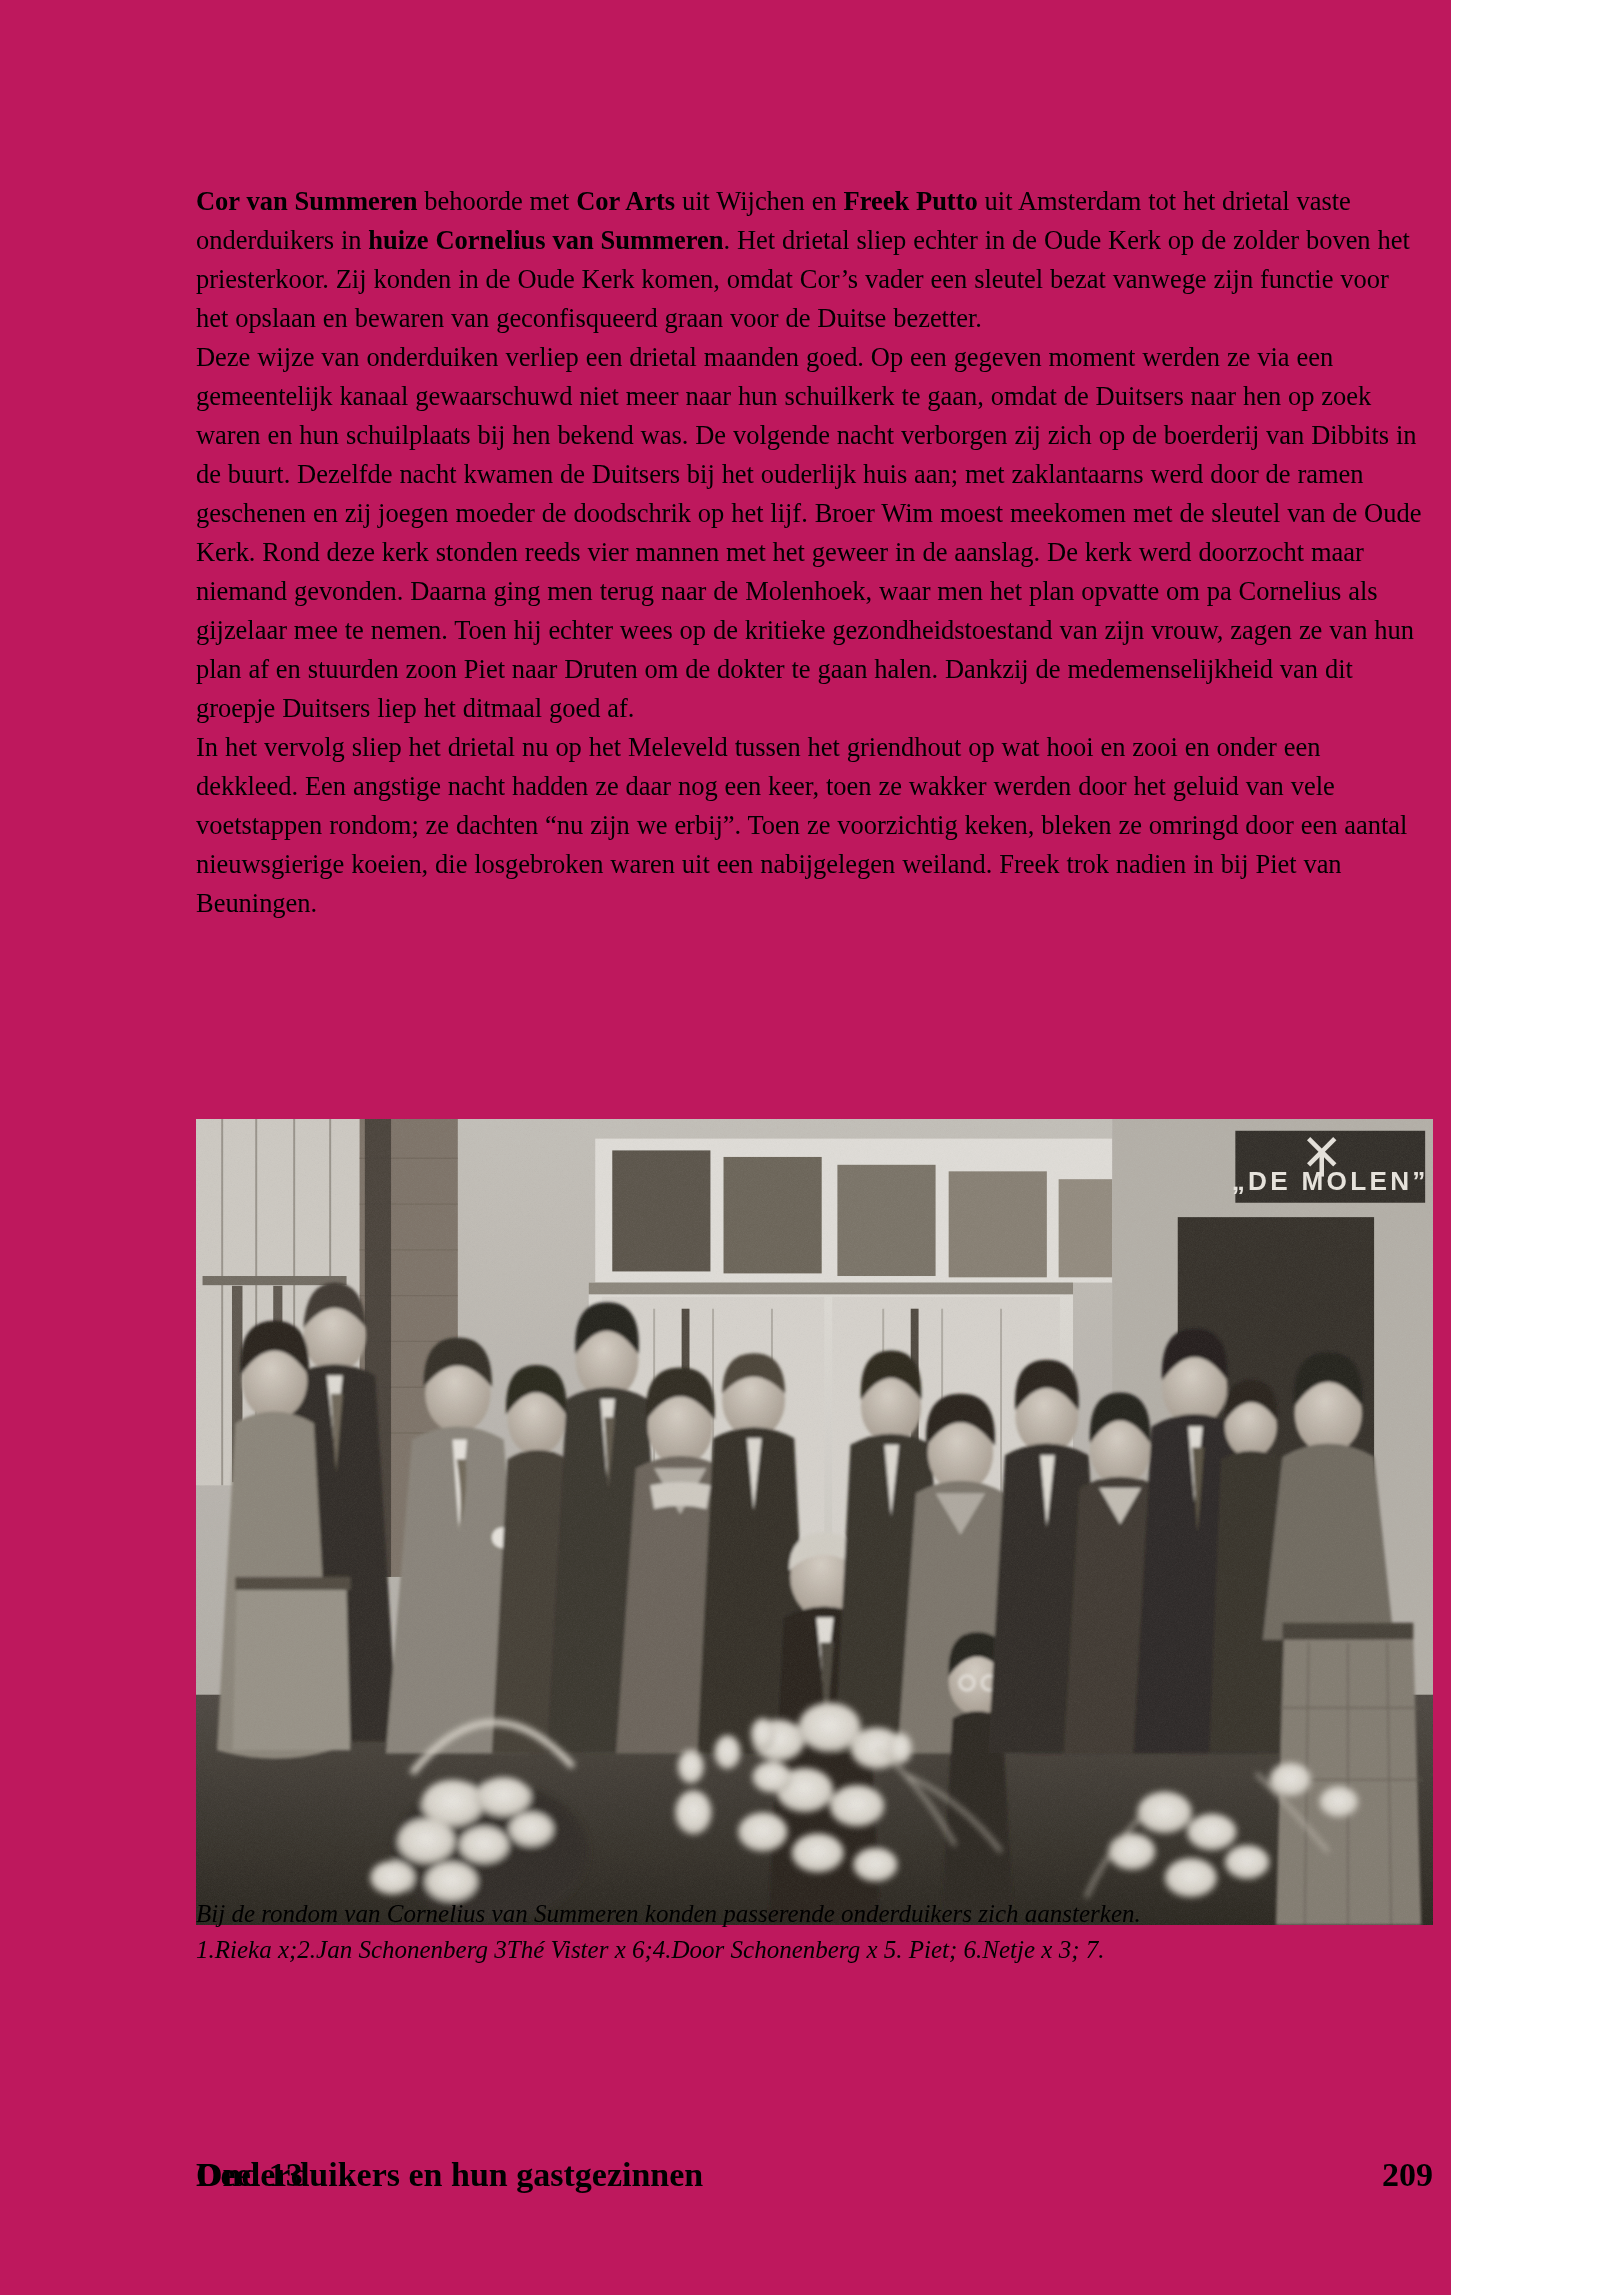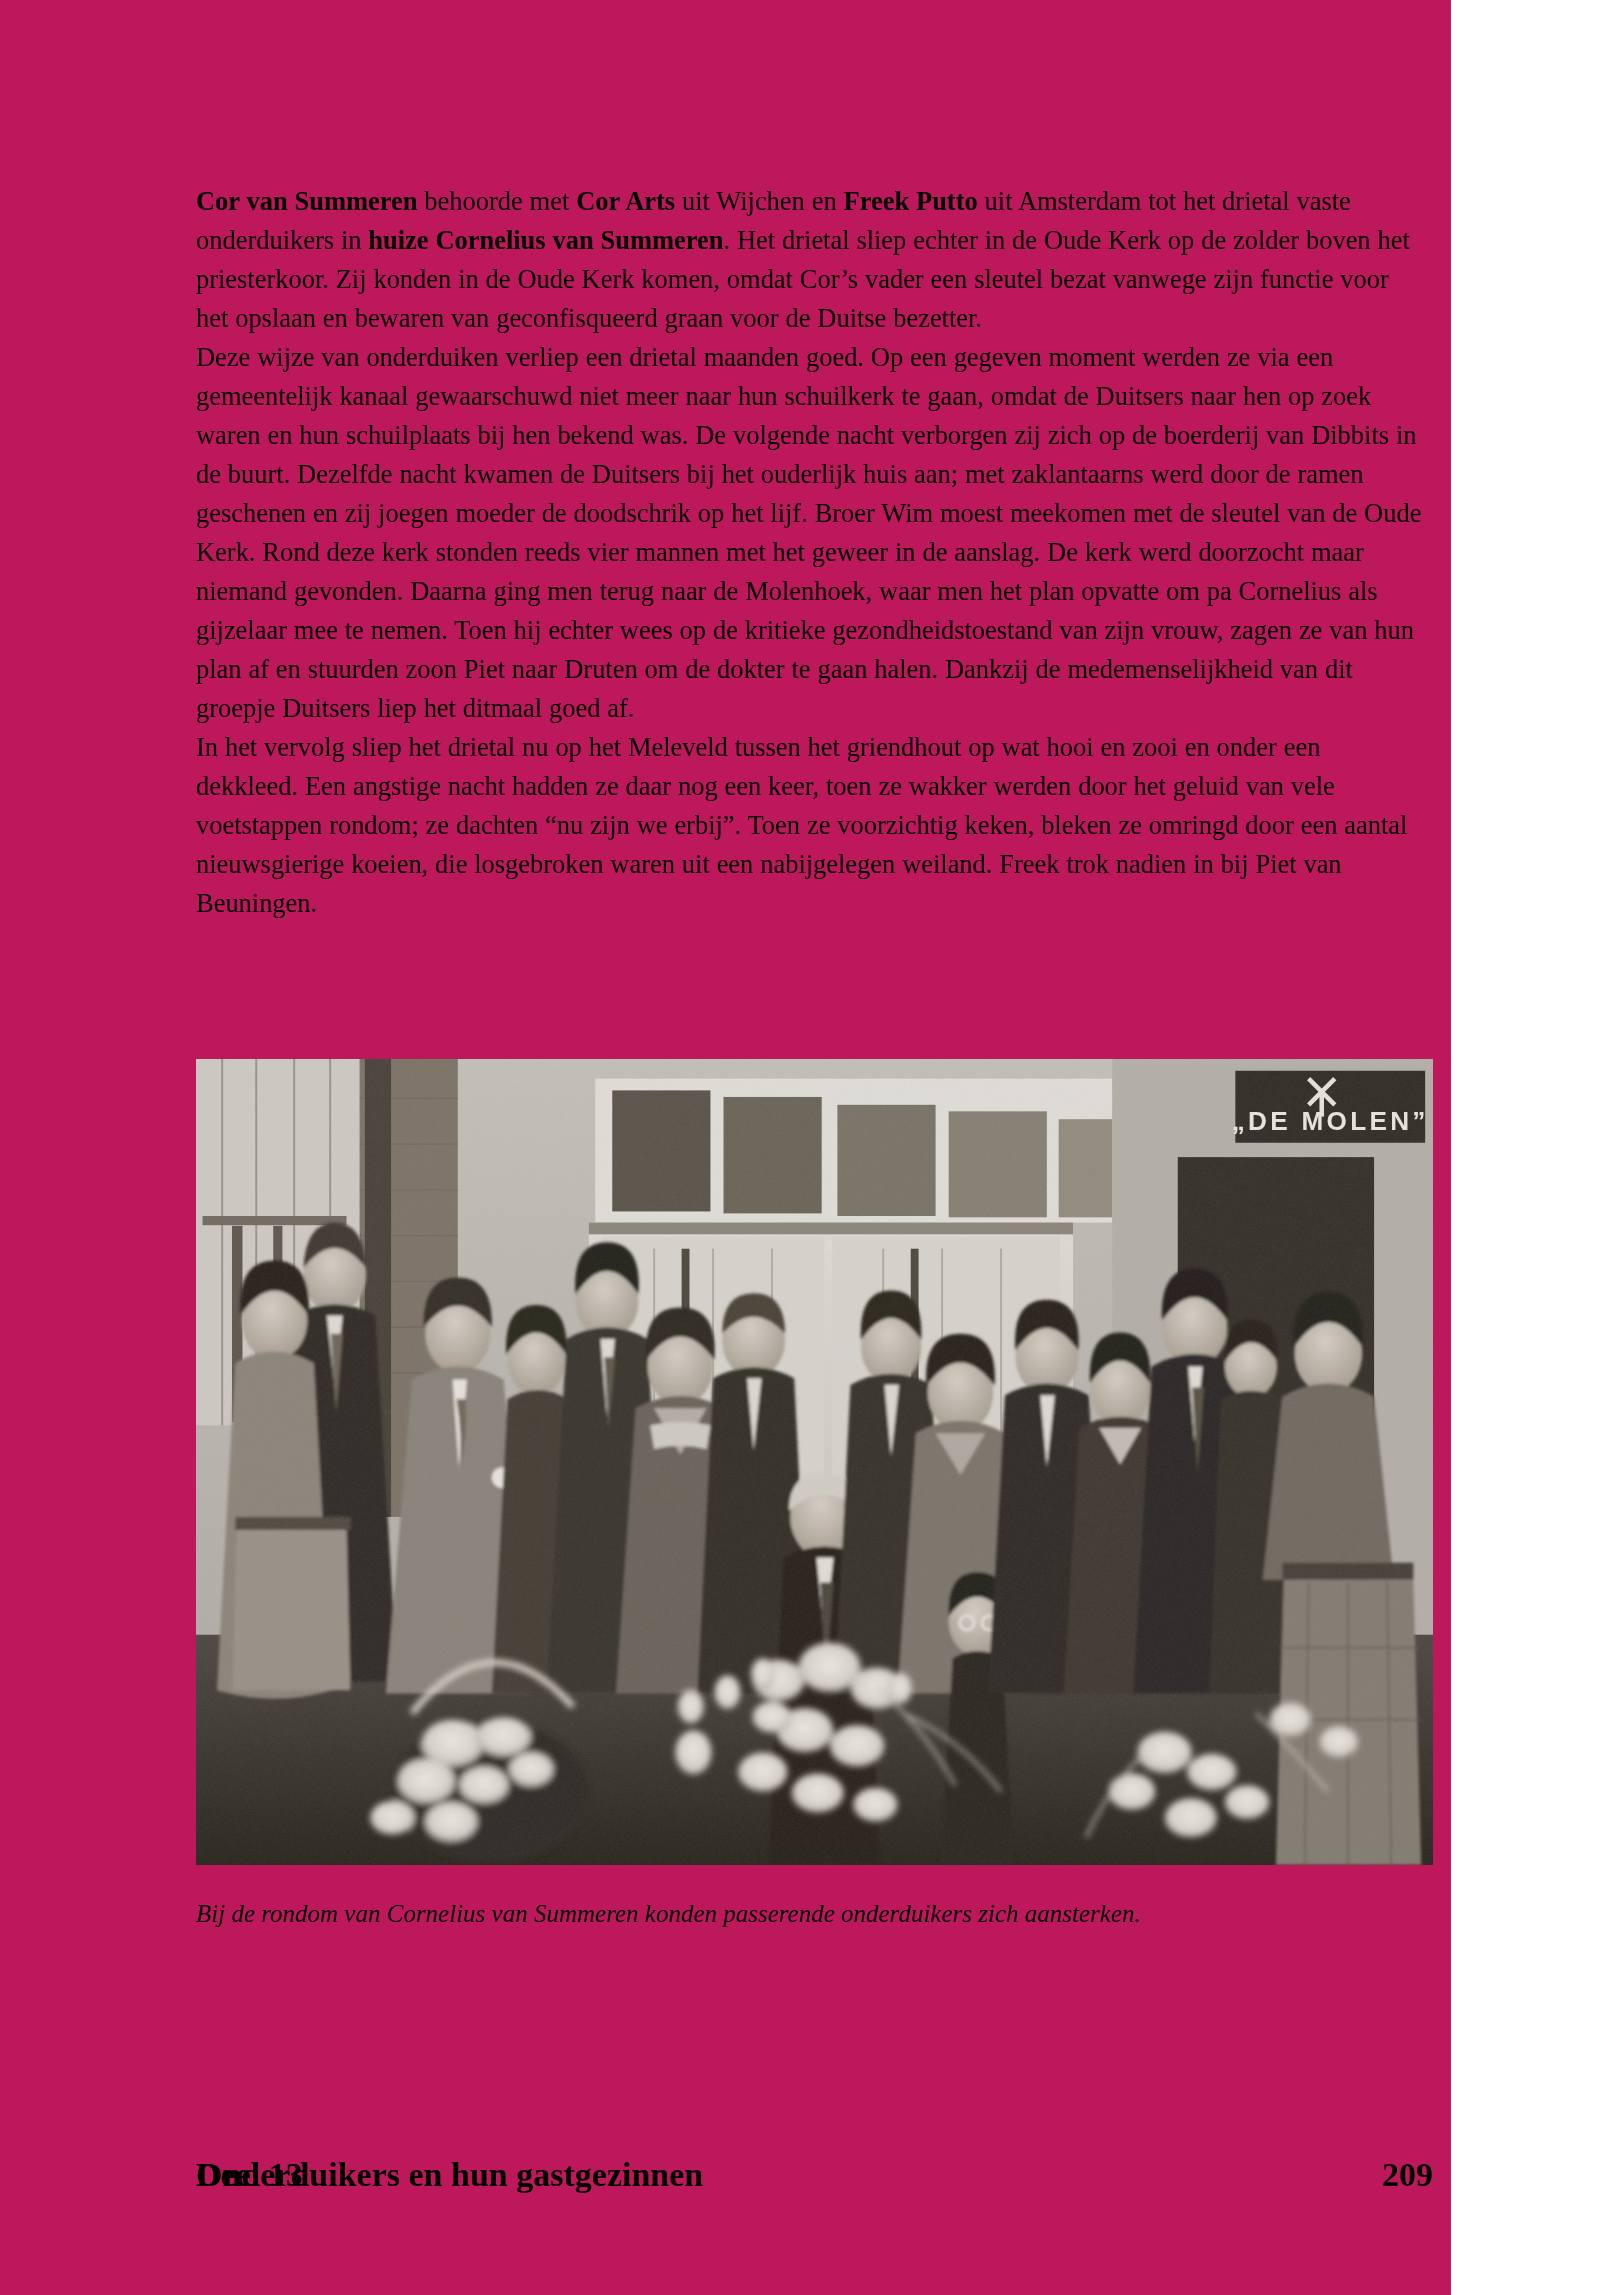--- a/index.html
+++ b/index.html
@@ -31,21 +31,21 @@
     margin: 0;
     letter-spacing: -0.03px;
     word-spacing: 0.3px;
   }
   .para b { font-weight: bold; }
 
   
   .photo-figure {
     position: absolute;
     left: 196px;
-    top: 1059px;
+    top: 1119px;
     width: 1237px;
     height: 806px;
   }
   .photo-frame {
     position: relative;
     width: 100%;
     height: 100%;
     overflow: hidden;
     background: #2a2724;
   }
@@ -382,20 +382,21 @@
         </g>
 
         <rect x="0" y="0" width="1890" height="1232" filter="url(#grain)" fill="none" opacity="0.5"></rect>
         <rect x="0" y="0" width="1890" height="1232" fill="#6b6558" opacity="0.07"></rect>
       </svg>
     </div>
   </figure>
 
   <figcaption class="caption-block">
     <p class="caption-line">Bij de rondom van Cornelius van Summeren konden passerende onderduikers zich aansterken.</p>
+    <p class="caption-line">1.Rieka x;2.Jan Schonenberg 3Thé Vister x 6;4.Door Schonenberg x 5. Piet; 6.Netje x 3; 7.</p>
   </figcaption>
 
   <div class="footer">
     <div class="footer-left">Deel 13</div>
     <div class="footer-center">Onderduikers en hun gastgezinnen</div>
     <div class="footer-right">209</div>
   </div>
 
 </div>
 

